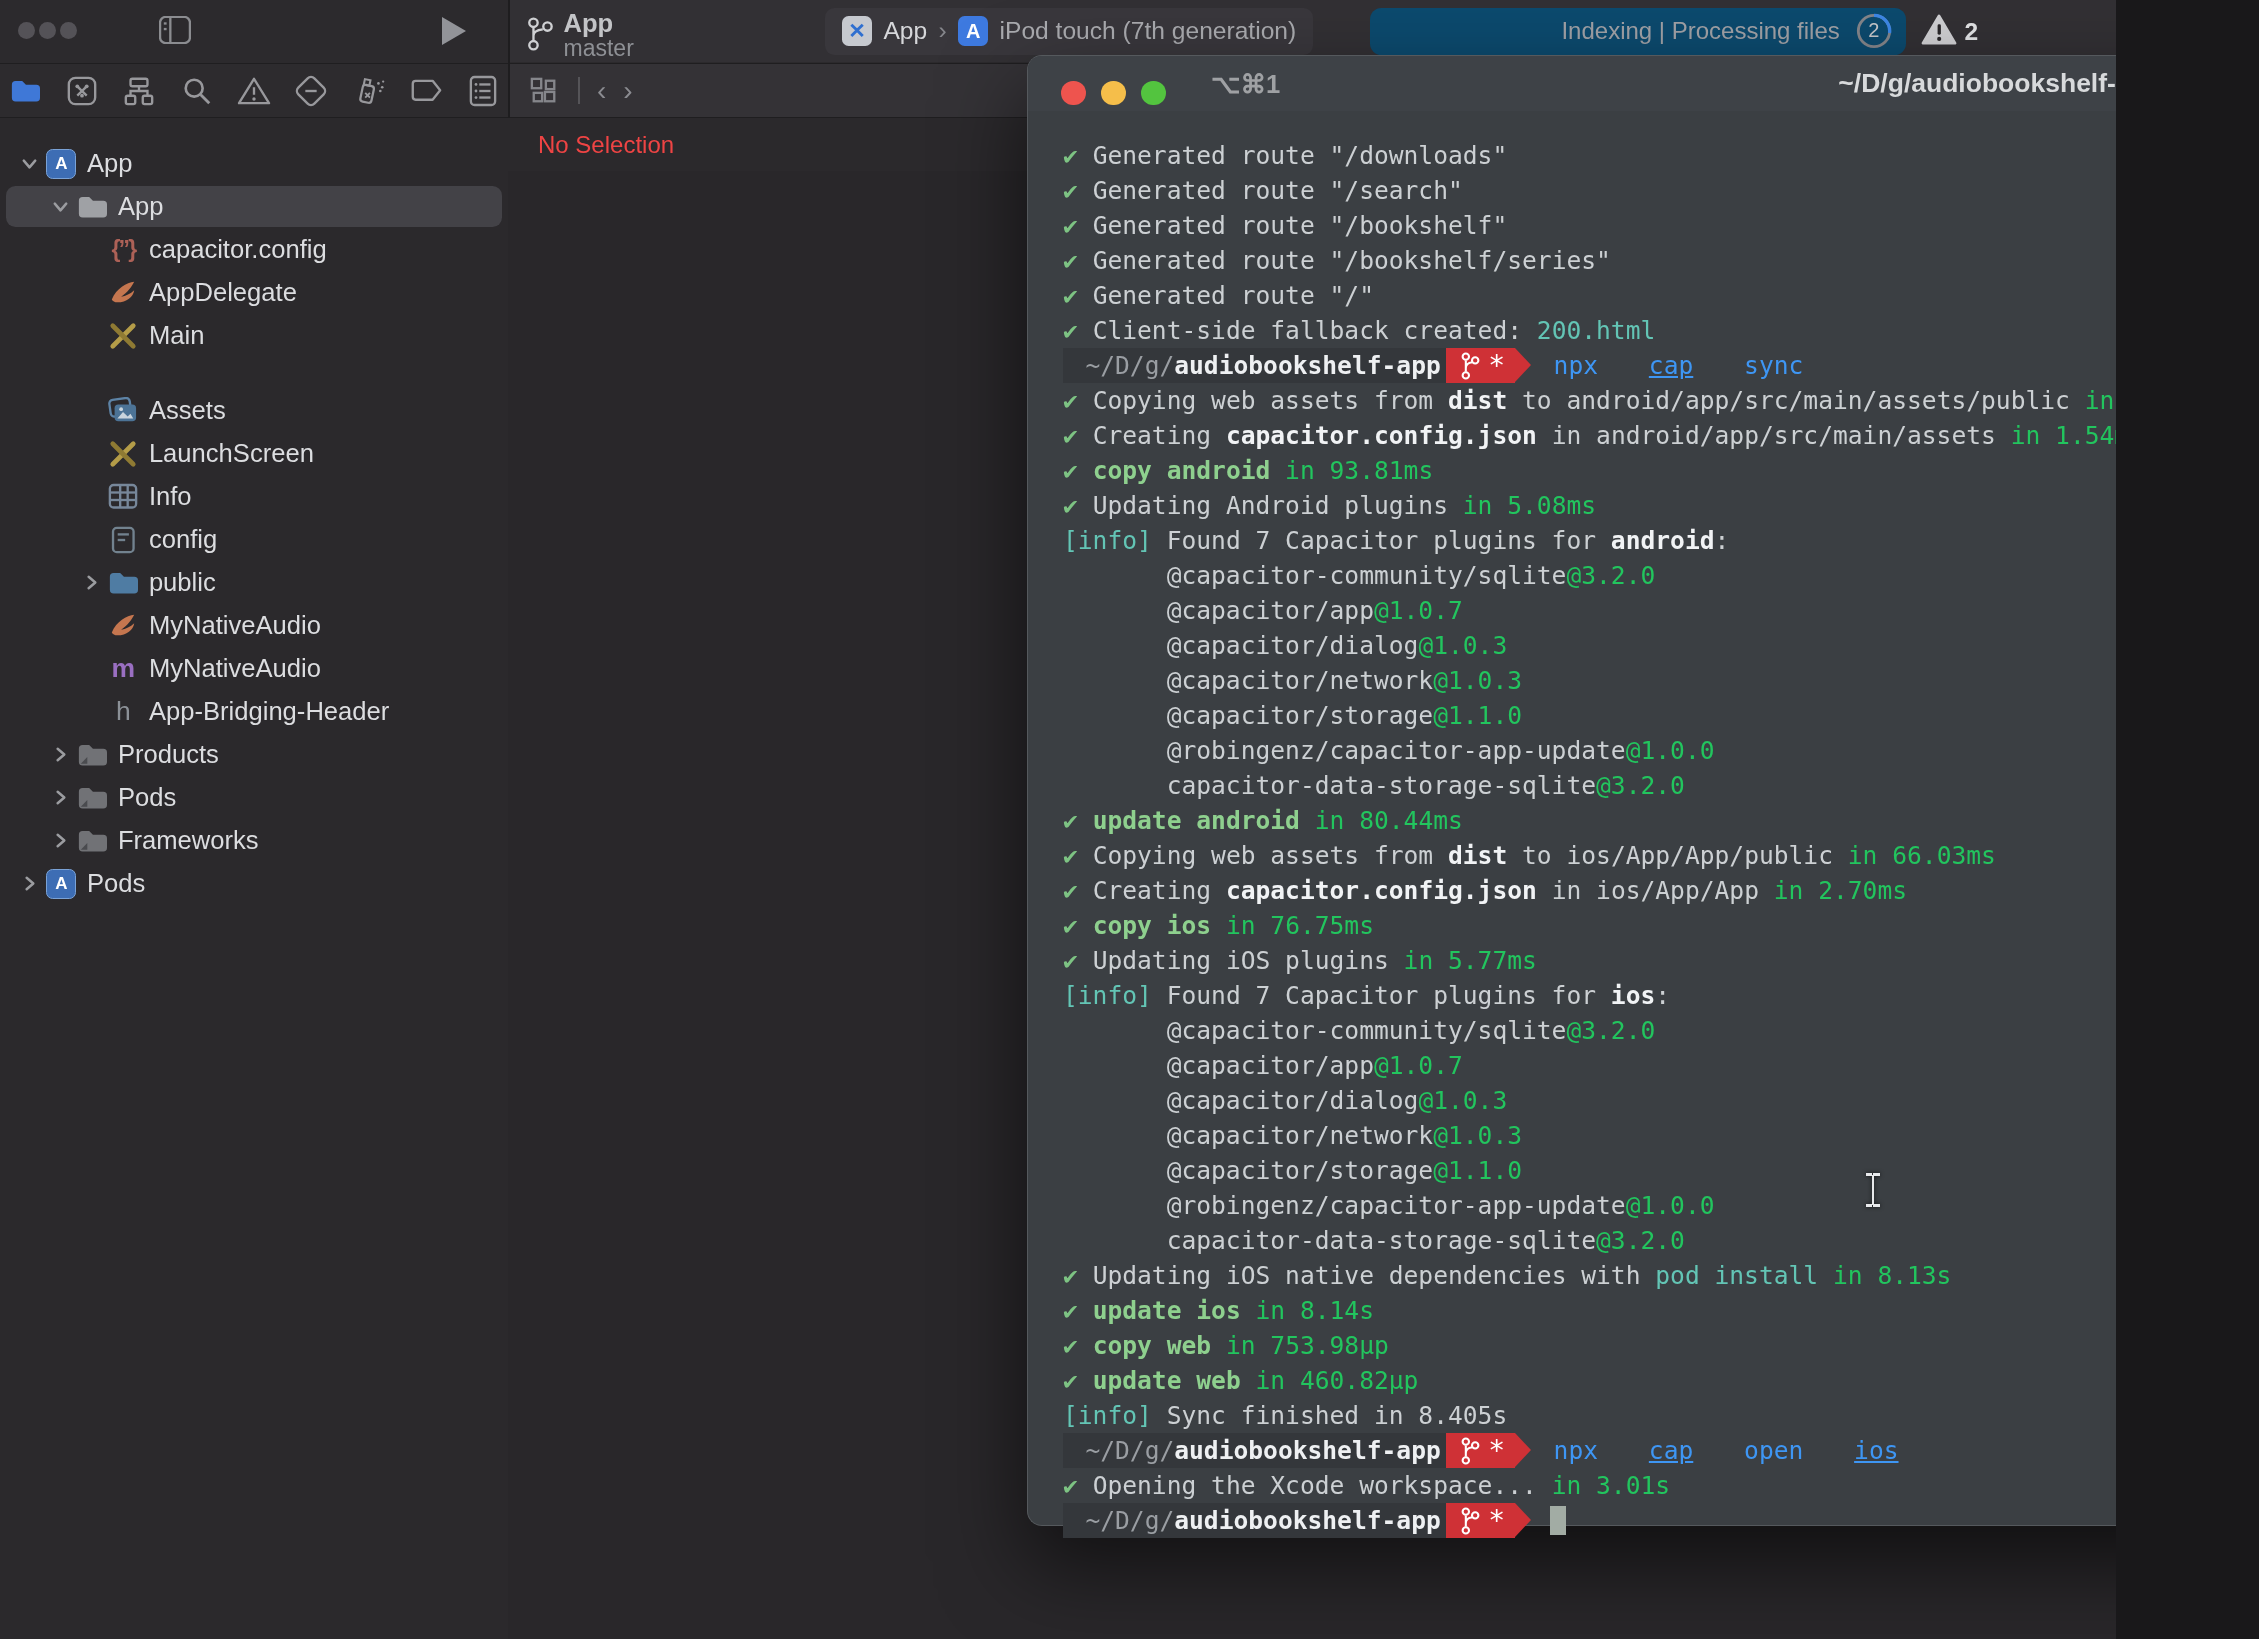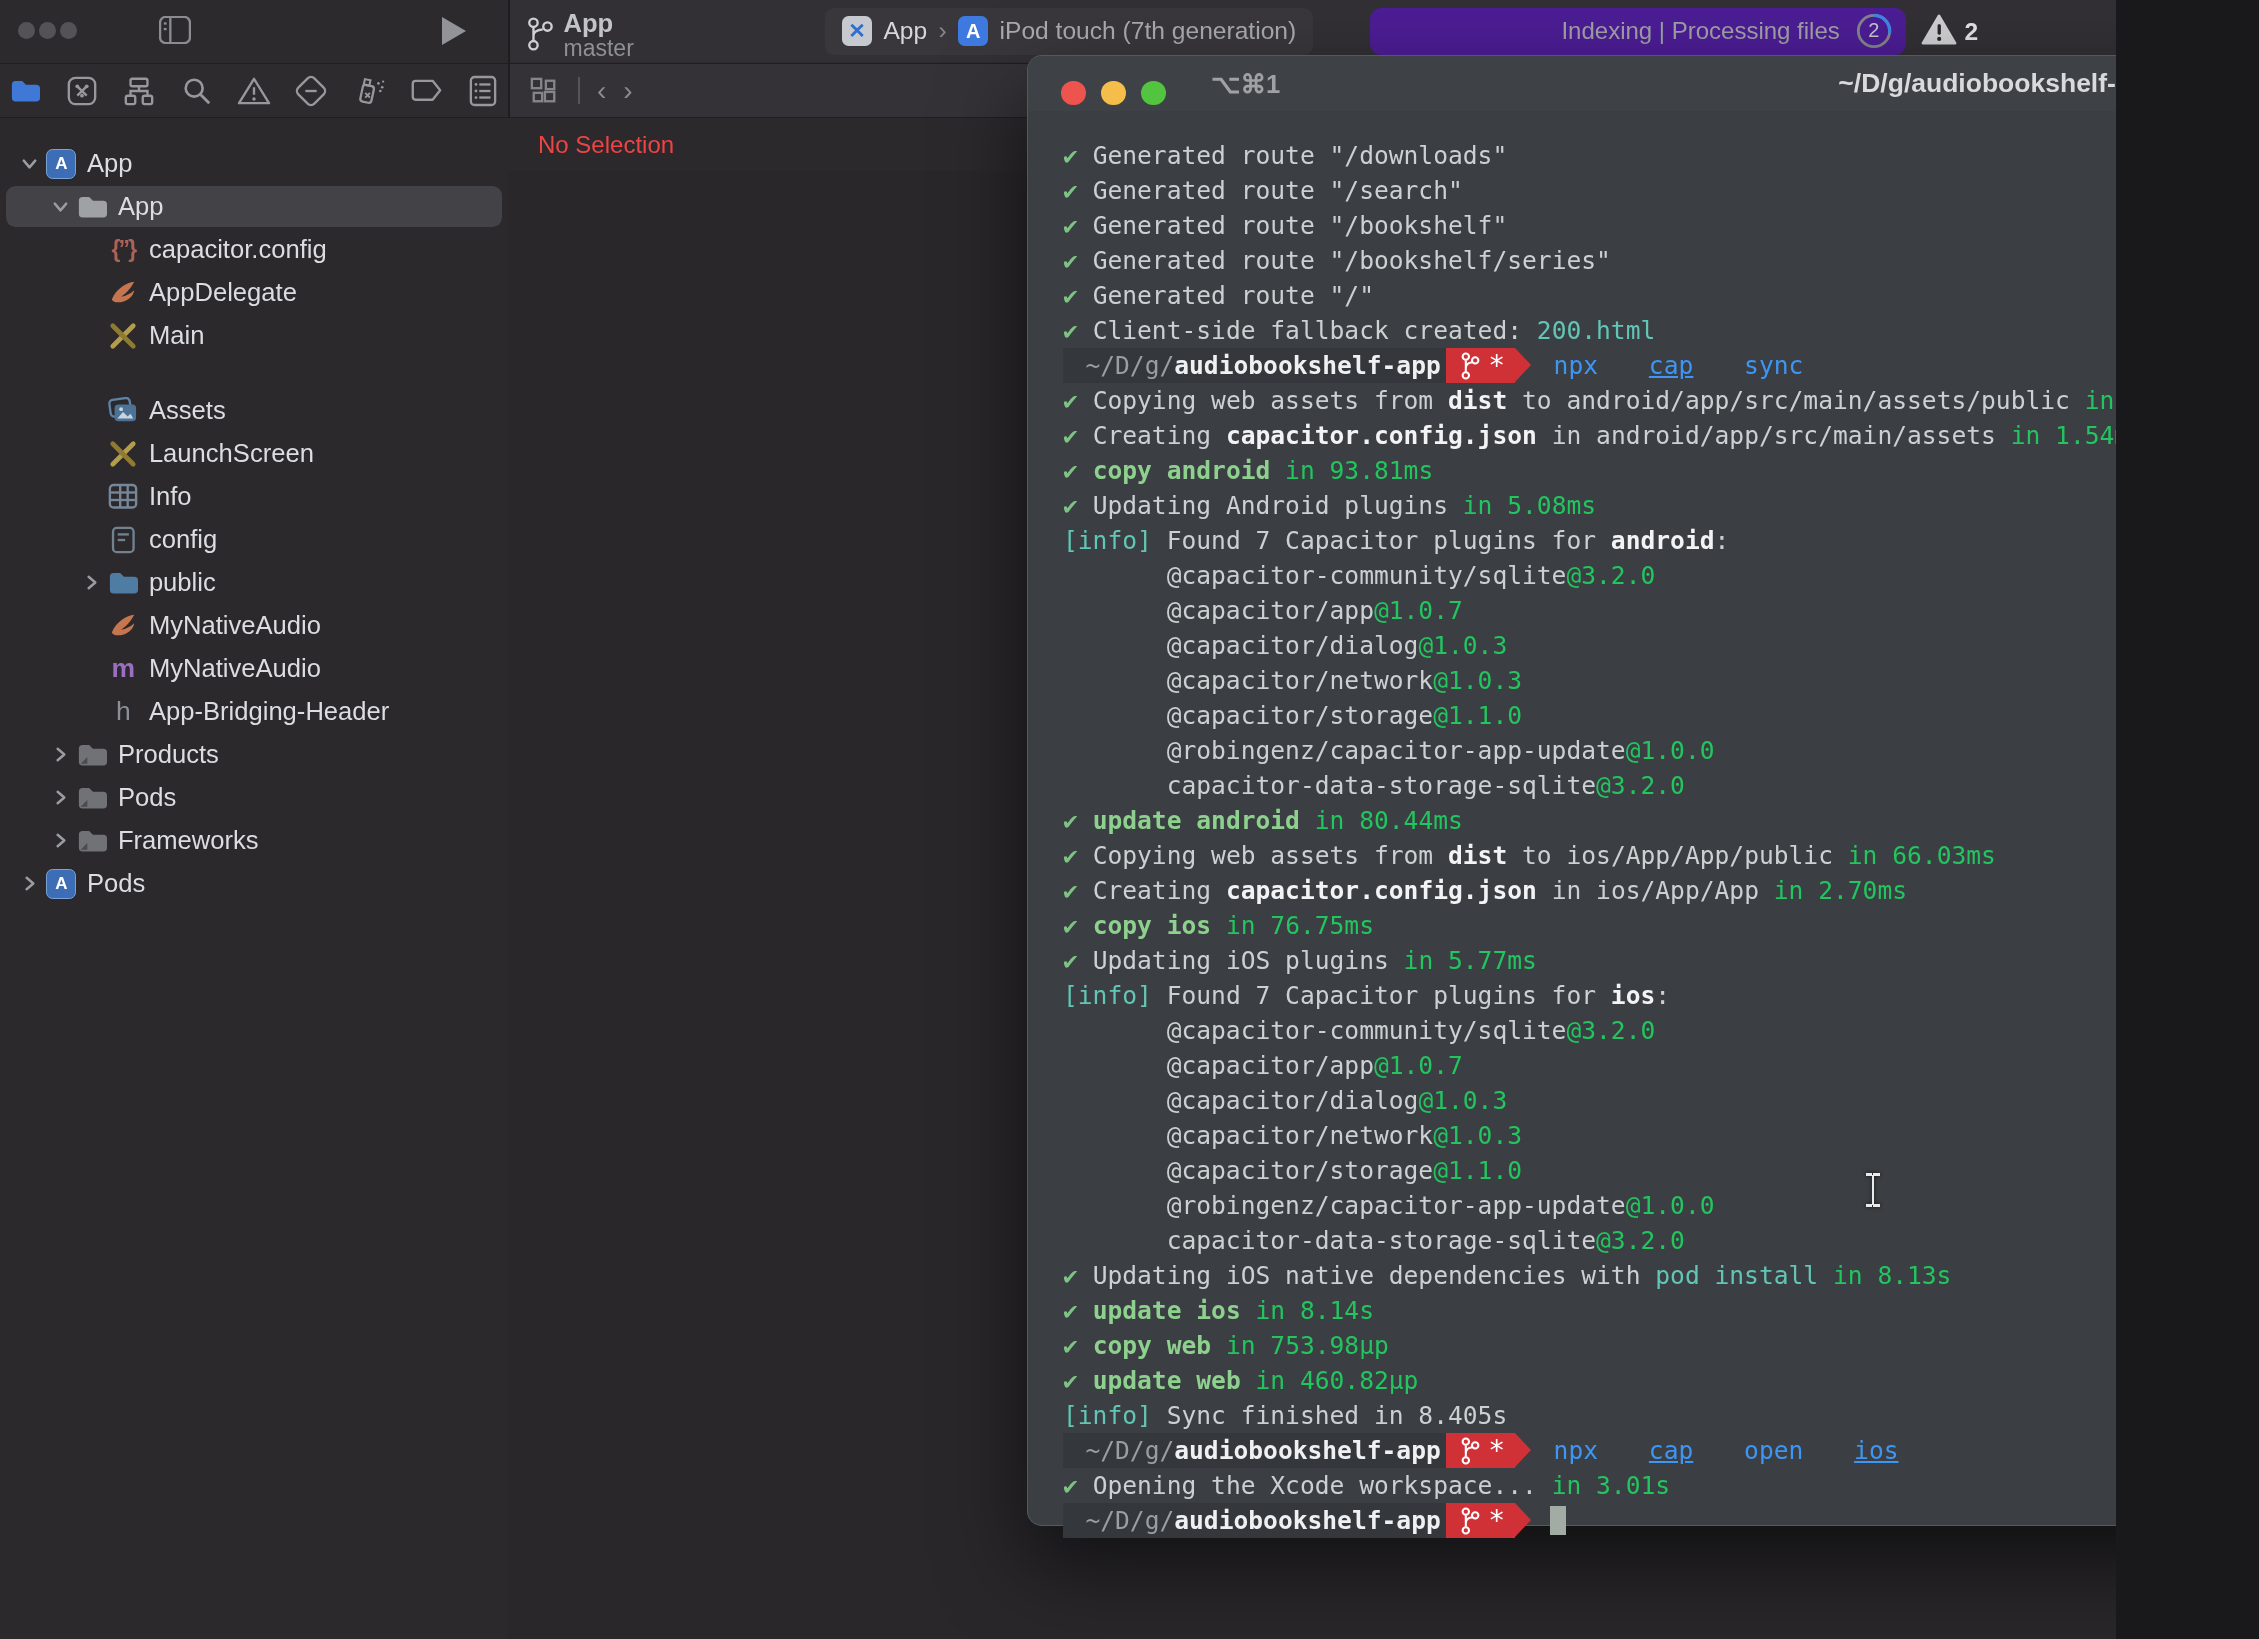--- a/index.html
+++ b/index.html
@@ -16,21 +16,21 @@
   .branch-texts{display:flex;flex-direction:column;line-height:1.05;}
   .branch-title{font-size:25.6px;font-weight:bold;color:#c3c4c7;}
   .branch-sub{font-size:23px;color:#8e9095;}
   .scheme-chip{position:absolute;left:825px;top:7.6px;height:47px;border-radius:9.5px;background:#39373c;display:flex;align-items:center;gap:11.4px;padding:0 17px;}
   .scheme-chip .txt{font-size:24.6px;color:#d6d7da;}
   .scheme-chip .dev{font-size:24.6px;color:#aaabaf;}
   .scheme-chip .sep{font-size:24.6px;color:#85868b;}
   .mini-icon{width:30px;height:30px;border-radius:6.6px;display:flex;align-items:center;justify-content:center;font-weight:bold;}
   .xcodeproj-ic{background:#c6c9cf;color:#2f6fd0;font-size:21px;}
   .appstore-ic{background:#3e7ae0;color:#fff;font-size:20px;}
-  .status-pill{position:absolute;left:1370px;top:7.6px;width:536px;height:47px;border-radius:11.4px;background:#4c1d95;display:flex;align-items:center;justify-content:flex-end;gap:15px;padding-right:13.2px;box-sizing:border-box;}
+  .status-pill{position:absolute;left:1370px;top:7.6px;width:536px;height:47px;border-radius:11.4px;background:#0c4a6e;display:flex;align-items:center;justify-content:flex-end;gap:15px;padding-right:13.2px;box-sizing:border-box;}
   .status-text{font-size:24px;color:#a0a1a6;}
   .warn-group{position:absolute;left:1921px;top:14px;display:flex;align-items:center;gap:7.6px;}
   .warn-count{font-size:24.6px;font-weight:bold;color:#e2e3e5;}
   .plus-btn{position:absolute;left:2127px;top:5.7px;font-size:42px;font-weight:300;color:#929297;}
   
   .navstrip{position:absolute;left:0;top:64px;width:508px;height:54px;background:#2d2b2e;border-bottom:1.9px solid #1f1e20;box-sizing:border-box;display:flex;align-items:center;justify-content:space-between;padding:0 7.6px;}
   .jumpbar{position:absolute;left:508px;top:64px;right:0;height:54px;background:#343236;border-bottom:1.9px solid #1f1e20;box-sizing:border-box;display:flex;align-items:center;gap:17px;padding-left:19px;}
   .jumpbar .chev{font-size:28px;color:#8a8b90;}
   .jumpbar .vline{width:1.9px;height:26.5px;background:#555458;}
   .navicon{width:34px;height:34px;display:flex;align-items:center;justify-content:center;}

